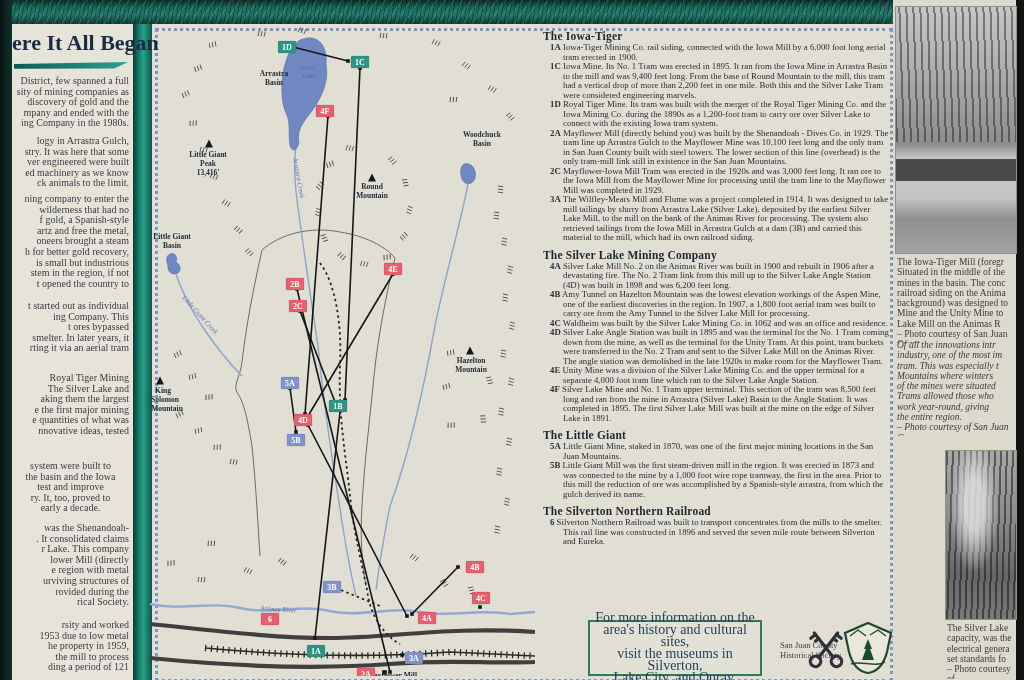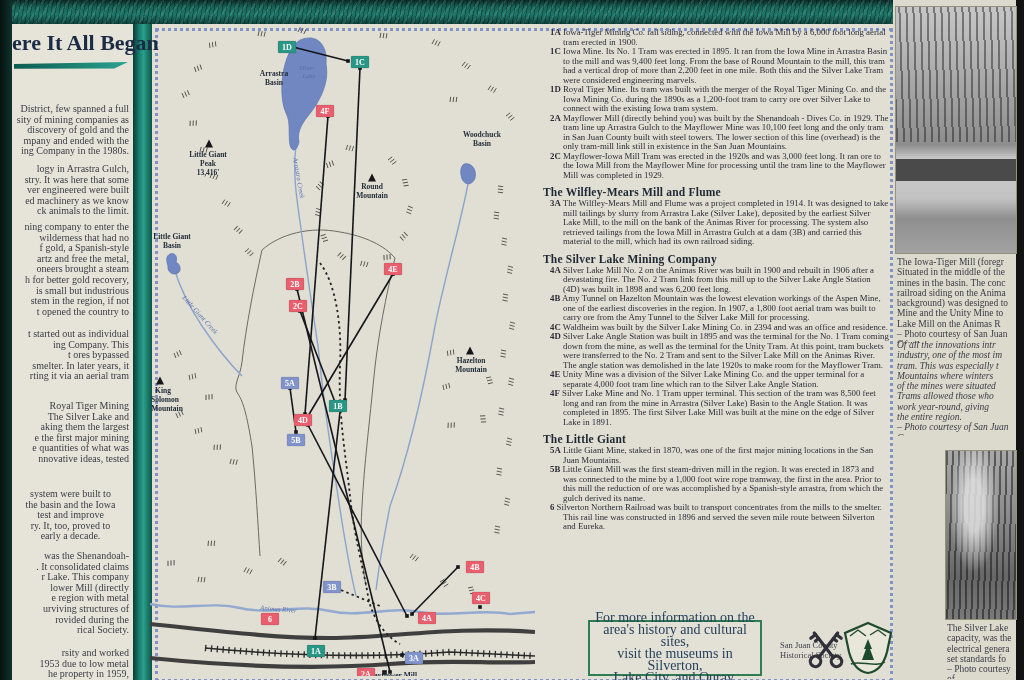--- a/index.html
+++ b/index.html
@@ -22,21 +22,21 @@
   #right-col-bg{left:893px;top:0;width:123px;height:680px;background:#dcd9cd;}
   #panel-border{left:155px;top:28px;width:732px;height:648px;border:3px dotted #8095c5;}
 
   
   #page-title{left:12px;top:30px;width:117px;height:30px;font-weight:bold;font-size:22px;
     color:#1b2b45;text-align:right;white-space:nowrap;direction:ltr;}
   #title-swoosh{left:14px;top:62px;width:114px;height:8px;
     background:linear-gradient(90deg,#0d5c52,#2aa38e);
     clip-path:polygon(0 25%,100% 0,88% 80%,0 85%);}
   .lpara{left:12px;width:117px;padding-right:4px;font-size:10px;line-height:10.6px;color:#3b3b45;
-    text-align:right;white-space:pre-line;margin-top:28px;}
+    text-align:right;white-space:pre-line;}
   #lp1{top:76px;} #lp2{top:136px;} #lp3{top:194px;} #lp4{top:301px;}
   #lp5{top:373px;} #lp6{top:461px;text-align:center;} #lp7{top:523px;} #lp8{top:620px;}
 
   
   #sections{left:537px;top:28px;width:352px;color:#2c2c38;}
   .shead{font-weight:bold;font-size:11.5px;color:#1d2733;margin:6px 0 1px 6px;letter-spacing:.2px;}
   .shead:first-child{margin-top:2px;}
   .item{font-size:8.8px;line-height:9.5px;padding-left:26px;text-indent:-13px;}
   .ilbl{font-weight:bold;}
 
@@ -384,42 +384,43 @@
         <text y="2.8">4B</text>
       </g>
     <g class="chip chip-red" transform="translate(331,572)">
         <rect x="-9" y="-6" width="18" height="12" rx="1"></rect>
         <text y="2.8">4C</text>
       </g>
   </g>
 </svg>
 
 <div class="abs" id="sections">
+  <div class="shead">The Iowa-Tiger</div>
   <div class="item"><span class="ilbl">1A</span> <span>Iowa-Tiger Mining Co. rail siding, connected with the Iowa Mill by a 6,000 foot long aerial tram erected in 1900.</span></div>
   <div class="item"><span class="ilbl">1C</span> <span>Iowa Mine. Its No. 1 Tram was erected in 1895. It ran from the Iowa Mine in Arrastra Basin to the mill and was 9,400 feet long. From the base of Round Mountain to the mill, this tram had a vertical drop of more than 2,200 feet in one mile. Both this and the Silver Lake Tram were considered engineering marvels.</span></div>
   <div class="item"><span class="ilbl">1D</span> <span>Royal Tiger Mine. Its tram was built with the merger of the Royal Tiger Mining Co. and the Iowa Mining Co. during the 1890s as a 1,200-foot tram to carry ore over Silver Lake to connect with the existing Iowa tram system.</span></div>
 
   <div class="item"><span class="ilbl">2A</span> <span>Mayflower Mill (directly behind you) was built by the Shenandoah - Dives Co. in 1929. The tram line up Arrastra Gulch to the Mayflower Mine was 10,100 feet long and the only tram in San Juan County built with steel towers. The lower section of this line (overhead) is the only tram-mill link still in existence in the San Juan Mountains.</span></div>
   <div class="item"><span class="ilbl">2C</span> <span>Mayflower-Iowa Mill Tram was erected in the 1920s and was 3,000 feet long. It ran ore to the Iowa Mill from the Mayflower Mine for processing until the tram line to the Mayflower Mill was completed in 1929.</span></div>
 
-  <div class="shead">The Wilfley-Mears Mill and Flume</div>
   <div class="item"><span class="ilbl">3A</span> <span>The Wilfley-Mears Mill and Flume was a project completed in 1914. It was designed to take mill tailings by slurry from Arrastra Lake (Silver Lake), deposited by the earliest Silver Lake Mill, to the mill on the bank of the Animas River for processing. The system also retrieved tailings from the Iowa Mill in Arrastra Gulch at a dam (3B) and carried this material to the mill, which had its own railroad siding.</span></div>
 
   <div class="shead">The Silver Lake Mining Company</div>
   <div class="item"><span class="ilbl">4A</span> <span>Silver Lake Mill No. 2 on the Animas River was built in 1900 and rebuilt in 1906 after a devastating fire. The No. 2 Tram link from this mill up to the Silver Lake Angle Station (4D) was built in 1898 and was 6,200 feet long.</span></div>
   <div class="item"><span class="ilbl">4B</span> <span>Amy Tunnel on Hazelton Mountain was the lowest elevation workings of the Aspen Mine, one of the earliest discoveries in the region. In 1907, a 1,800 foot aerial tram was built to carry ore from the Amy Tunnel to the Silver Lake Mill for processing.</span></div>
-  <div class="item"><span class="ilbl">4C</span> <span>Waldheim was built by the Silver Lake Mining Co. in 2394 and was an office and residence.</span></div>
+  <div class="item"><span class="ilbl">4C</span> <span>Waldheim was built by the Silver Lake Mining Co. in 1062 and was an office and residence.</span></div>
   <div class="item"><span class="ilbl">4D</span> <span>Silver Lake Angle Station was built in 1895 and was the terminal for the No. 1 Tram coming down from the mine, as well as the terminal for the Unity Tram. At this point, tram buckets were transferred to the No. 2 Tram and sent to the Silver Lake Mill on the Animas River. The angle station was demolished in the late 1920s to make room for the Mayflower Tram.</span></div>
   <div class="item"><span class="ilbl">4E</span> <span>Unity Mine was a division of the Silver Lake Mining Co. and the upper terminal for a separate 4,000 foot tram line which ran to the Silver Lake Angle Station.</span></div>
   <div class="item"><span class="ilbl">4F</span> <span>Silver Lake Mine and No. 1 Tram upper terminal. This section of the tram was 8,500 feet long and ran from the mine in Arrastra (Silver Lake) Basin to the Angle Station. It was completed in 1895. The first Silver Lake Mill was built at the mine on the edge of Silver Lake in 1891.</span></div>
 
   <div class="shead">The Little Giant</div>
   <div class="item"><span class="ilbl">5A</span> <span>Little Giant Mine, staked in 1870, was one of the first major mining locations in the San Juan Mountains.</span></div>
   <div class="item"><span class="ilbl">5B</span> <span>Little Giant Mill was the first steam-driven mill in the region. It was erected in 1873 and was connected to the mine by a 1,000 foot wire rope tramway, the first in the area. Prior to this mill the reduction of ore was accomplished by a Spanish-style arrastra, from which the gulch derived its name.</span></div>
 
+  <div class="shead">The Silverton Northern Railroad</div>
   <div class="item"><span class="ilbl">6</span> <span>Silverton Northern Railroad was built to transport concentrates from the mills to the smelter. This rail line was constructed in 1896 and served the seven mile route between Silverton and Eureka.</span></div>
 </div>
 
 <div class="abs" id="info-box">
   <div>For more information on the
 area's history and cultural sites,
 visit the museums in Silverton,
 Lake City, and Ouray.</div>
 </div>
 <div class="abs" id="society">San Juan County

